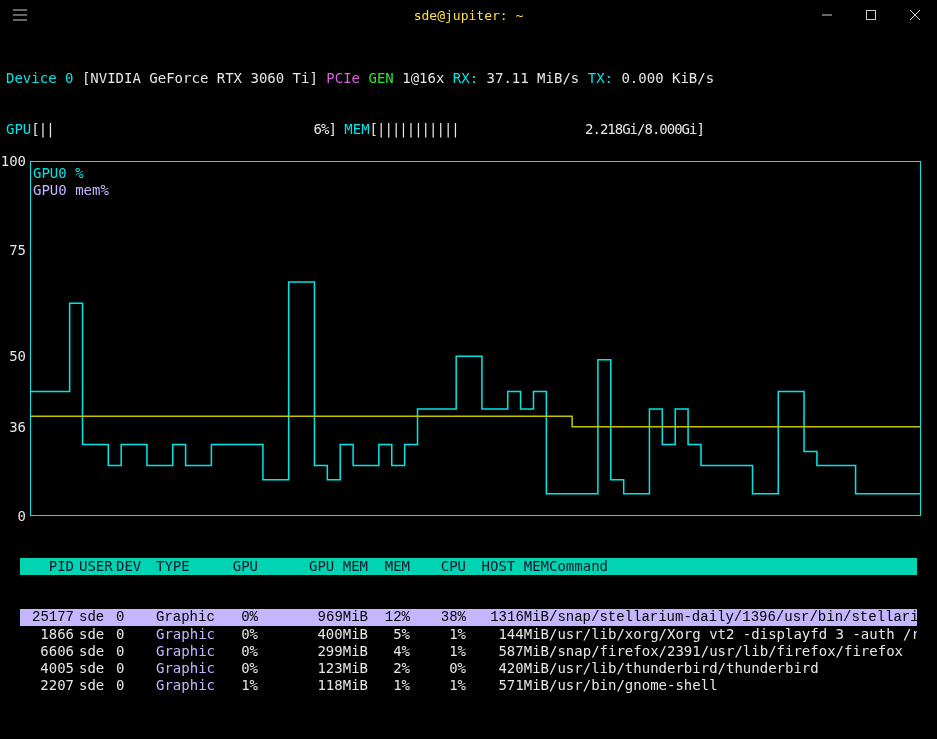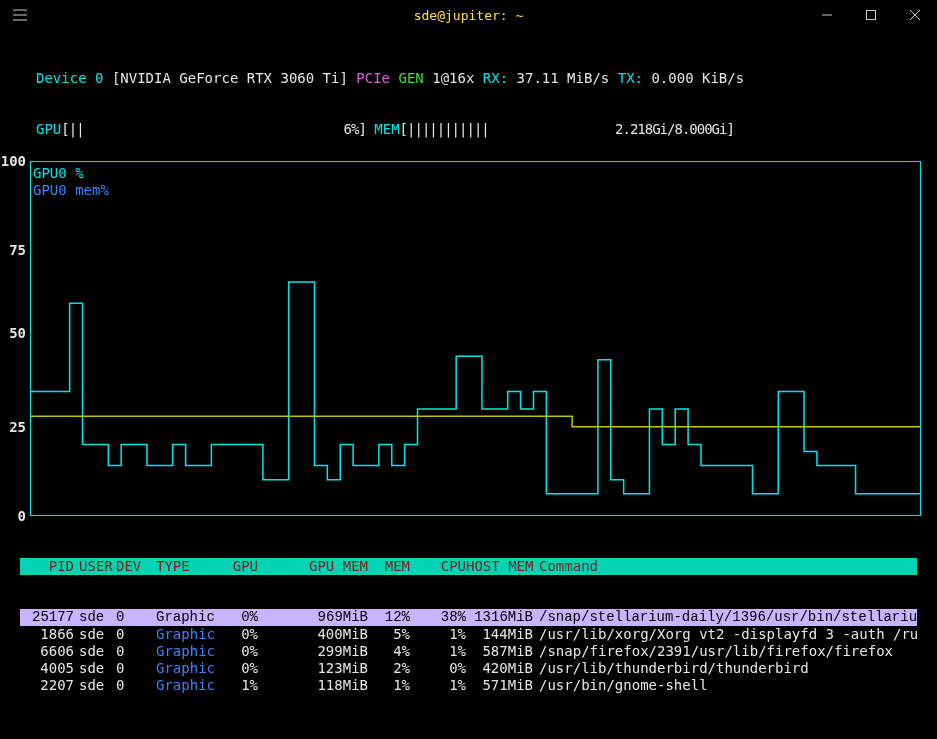--- a/index.html
+++ b/index.html
@@ -4,50 +4,50 @@
 <style>
   * { margin: 0; padding: 0; box-sizing: border-box; }
   html, body { width: 937px; height: 739px; background: #000; font-family: Consolas, "DejaVu Sans Mono", monospace; font-size: 14px; color: #e6e6e6; overflow: hidden; }
   .titlebar { height: 30px; display: flex; align-items: center; background: #000; color: #fde047; position: relative; }
   .titlebar .hamburger { width: 40px; display: flex; align-items: center; justify-content: center; }
   .titlebar .hamburger svg { width: 14px; height: 12px; }
   .titlebar .title { position: absolute; left: 0; right: 0; text-align: center; font-size: 13px; pointer-events: none; }
   .titlebar .wincontrols { margin-left: auto; display: flex; align-items: center; }
   .titlebar .wincontrols div { width: 44px; height: 30px; display: flex; align-items: center; justify-content: center; }
   .titlebar .wincontrols svg { width: 10px; height: 10px; }
-  .term { padding: 6px 20px 0 36px; line-height: 17px; white-space: pre; }
+  .term { padding: 6px 20px 0 6px; line-height: 17px; white-space: pre; }
   .cyan   { color: #00e6e6; }
-  .yellow { color: #3b82f6; }
+  .yellow { color: #c4b5fd; }
   .green  { color: #2ee62e; }
   .mag    { color: #e060e0; }
   .wht    { color: #e6e6e6; }
   .bars   { letter-spacing: -1px; }
   
   .chart-wrap { margin-top: 6px; display: flex; }
   .ylabels { width: 30px; text-align: right; color: #e6e6e6; position: relative; }
-  .ylabels div { position: absolute; right: 4px; font-size: 14px; font-weight: bold; }
+  .ylabels div { position: absolute; right: 4px; font-size: 14px; }
   .chart { flex: 1; height: 355px; border: 1px solid #00e6e6; position: relative; margin-right: 16px; }
   .legend { position: absolute; top: 3px; left: 2px; font-size: 14px; line-height: 17px; }
   .stepline { position: absolute; fill: none; stroke-width: 1.5; }
   
   .tbl { margin: 8px 20px 0 20px; font-size: 14px; line-height: 17px; white-space: pre; }
   .hdr, .selrow { display: flex; }
-  .hdr { background: #00d4b3; color: #7f1d1d; }
+  .hdr { background: #00d4b3; color: #0f172a; }
   .selrow { background: #c4b5fd; color: #000; font-family: Liberation Mono, monospace; }
   .row  { display: flex; color: #e6e6e6; }
   .c-pid  { width: 54px; text-align: right; }
   .c-user { width: 42px; padding-left: 5px; }
   .c-dev  { width: 34px; text-align: left; }
   .c-type { width: 70px; padding-left: 6px; }
   .c-gpu  { width: 38px; text-align: right; }
   .c-gmem { width: 110px; text-align: right; }
   .c-mem  { width: 42px; text-align: right; }
   .c-cpu  { width: 56px; text-align: right; }
-  .c-hmem { width: 67px; text-align: right; }
-  .c-cmd  { flex: 1; padding-left: 6px; overflow: hidden; }
+  .c-hmem { width: 83px; text-align: right; }
+  .c-cmd  { flex: 1; overflow: hidden; }
 </style>
 </head>
 <body>
 
 <div class="titlebar">
   <div class="hamburger">
     <svg viewBox="0 0 14 12">
         <path d="M0 1h14M0 6h14M0 11h14" stroke="#ccc" stroke-width="1"></path>
       </svg>
   </div>
@@ -72,22 +72,22 @@
 </div>
 
 <div class="term">
   <div><span class="cyan">Device 0</span> <span class="wht">[NVIDIA GeForce RTX 3060 Ti]</span> <span class="mag">PCIe</span> <span class="green">GEN</span> <span class="wht">1@16x</span> <span class="cyan">RX:</span> <span class="wht">37.11 MiB/s</span> <span class="cyan">TX:</span> <span class="wht">0.000 KiB/s</span></div>
   <div><span class="cyan">GPU</span><span class="wht bars">[||                                   6%]</span> <span class="cyan">MEM</span><span class="wht bars">[|||||||||||                 2.218Gi/8.000Gi]</span></div>
 </div>
 
 <div class="chart-wrap">
   <div class="ylabels" id="ylabels">
       <div style="top: 347px;">0</div>
-      <div style="top: 258.25px;">25</div>
-      <div style="top: 164px;">50</div>
+      <div style="top: 258.25px;">36</div>
+      <div style="top: 187px;">50</div>
       <div style="top: 80.75px;">75</div>
       <div style="top: -8px;">100</div>
     </div>
   <div class="chart">
     <div class="legend">
       <div class="cyan">GPU0 %</div>
       <div class="yellow">GPU0 mem%</div>
     </div>
     <svg id="chart-svg" class="stepline" width="100%" height="100%" preserveAspectRatio="none" viewBox="0 0 877 353">
         <path d="M0,229.45 L12.710144927536232,229.45L12.710144927536232,229.45 L25.420289855072465,229.45L25.420289855072465,229.45 L38.130434782608695,229.45L38.130434782608695,141.20000000000002 L50.84057971014493,141.20000000000002L50.84057971014493,282.4 L63.550724637681164,282.4L63.550724637681164,282.4 L76.26086956521739,282.4L76.26086956521739,303.58 L88.97101449275362,303.58L88.97101449275362,282.4 L101.68115942028986,282.4L101.68115942028986,282.4 L114.3913043478261,282.4L114.3913043478261,303.58 L127.10144927536233,303.58L127.10144927536233,303.58 L139.81159420289856,303.58L139.81159420289856,282.4 L152.52173913043478,282.4L152.52173913043478,303.58 L165.23188405797103,303.58L165.23188405797103,303.58 L177.94202898550725,303.58L177.94202898550725,282.4 L190.6521739130435,282.4L190.6521739130435,282.4 L203.36231884057972,282.4L203.36231884057972,282.4 L216.07246376811594,282.4L216.07246376811594,282.4 L228.7826086956522,282.4L228.7826086956522,317.7 L241.4927536231884,317.7L241.4927536231884,317.7 L254.20289855072465,317.7L254.20289855072465,120.01999999999998 L266.9130434782609,120.01999999999998L266.9130434782609,120.01999999999998 L279.6231884057971,120.01999999999998L279.6231884057971,303.58 L292.33333333333337,303.58L292.33333333333337,317.7 L305.04347826086956,317.7L305.04347826086956,282.4 L317.7536231884058,282.4L317.7536231884058,303.58 L330.46376811594206,303.58L330.46376811594206,303.58 L343.17391304347825,303.58L343.17391304347825,282.4 L355.8840579710145,282.4L355.8840579710145,303.58 L368.59420289855075,303.58L368.59420289855075,282.4 L381.304347826087,282.4L381.304347826087,247.10000000000002 L394.0144927536232,247.10000000000002L394.0144927536232,247.10000000000002 L406.72463768115944,247.10000000000002L406.72463768115944,247.10000000000002 L419.4347826086957,247.10000000000002L419.4347826086957,194.15 L432.1449275362319,194.15L432.1449275362319,194.15 L444.8550724637681,194.15L444.8550724637681,247.10000000000002 L457.5652173913044,247.10000000000002L457.5652173913044,247.10000000000002 L470.2753623188406,247.10000000000002L470.2753623188406,229.45 L482.9855072463768,229.45L482.9855072463768,247.10000000000002 L495.69565217391306,247.10000000000002L495.69565217391306,229.45 L508.4057971014493,229.45L508.4057971014493,331.82 L521.1159420289855,331.82L521.1159420289855,331.82 L533.8260869565217,331.82L533.8260869565217,331.82 L546.536231884058,331.82L546.536231884058,331.82 L559.2463768115942,331.82L559.2463768115942,197.68 L571.9565217391305,197.68L571.9565217391305,317.7 L584.6666666666667,317.7L584.6666666666667,331.82 L597.3768115942029,331.82L597.3768115942029,331.82 L610.0869565217391,331.82L610.0869565217391,247.10000000000002 L622.7971014492754,247.10000000000002L622.7971014492754,282.4 L635.5072463768116,282.4L635.5072463768116,247.10000000000002 L648.2173913043479,247.10000000000002L648.2173913043479,282.4 L660.9275362318841,282.4L660.9275362318841,303.58 L673.6376811594204,303.58L673.6376811594204,303.58 L686.3478260869565,303.58L686.3478260869565,303.58 L699.0579710144928,303.58L699.0579710144928,303.58 L711.768115942029,303.58L711.768115942029,331.82 L724.4782608695652,331.82L724.4782608695652,331.82 L737.1884057971015,331.82L737.1884057971015,229.45 L749.8985507246377,229.45L749.8985507246377,229.45 L762.608695652174,229.45L762.608695652174,289.46 L775.3188405797101,289.46L775.3188405797101,303.58 L788.0289855072464,303.58L788.0289855072464,303.58 L800.7391304347826,303.58L800.7391304347826,303.58 L813.4492753623189,303.58L813.4492753623189,331.82 L826.1594202898551,331.82L826.1594202898551,331.82 L838.8695652173914,331.82L838.8695652173914,331.82 L851.5797101449276,331.82L851.5797101449276,331.82 L864.2898550724638,331.82L864.2898550724638,331.82 L877,331.82" stroke="#00e6e6" fill="none"></path>

